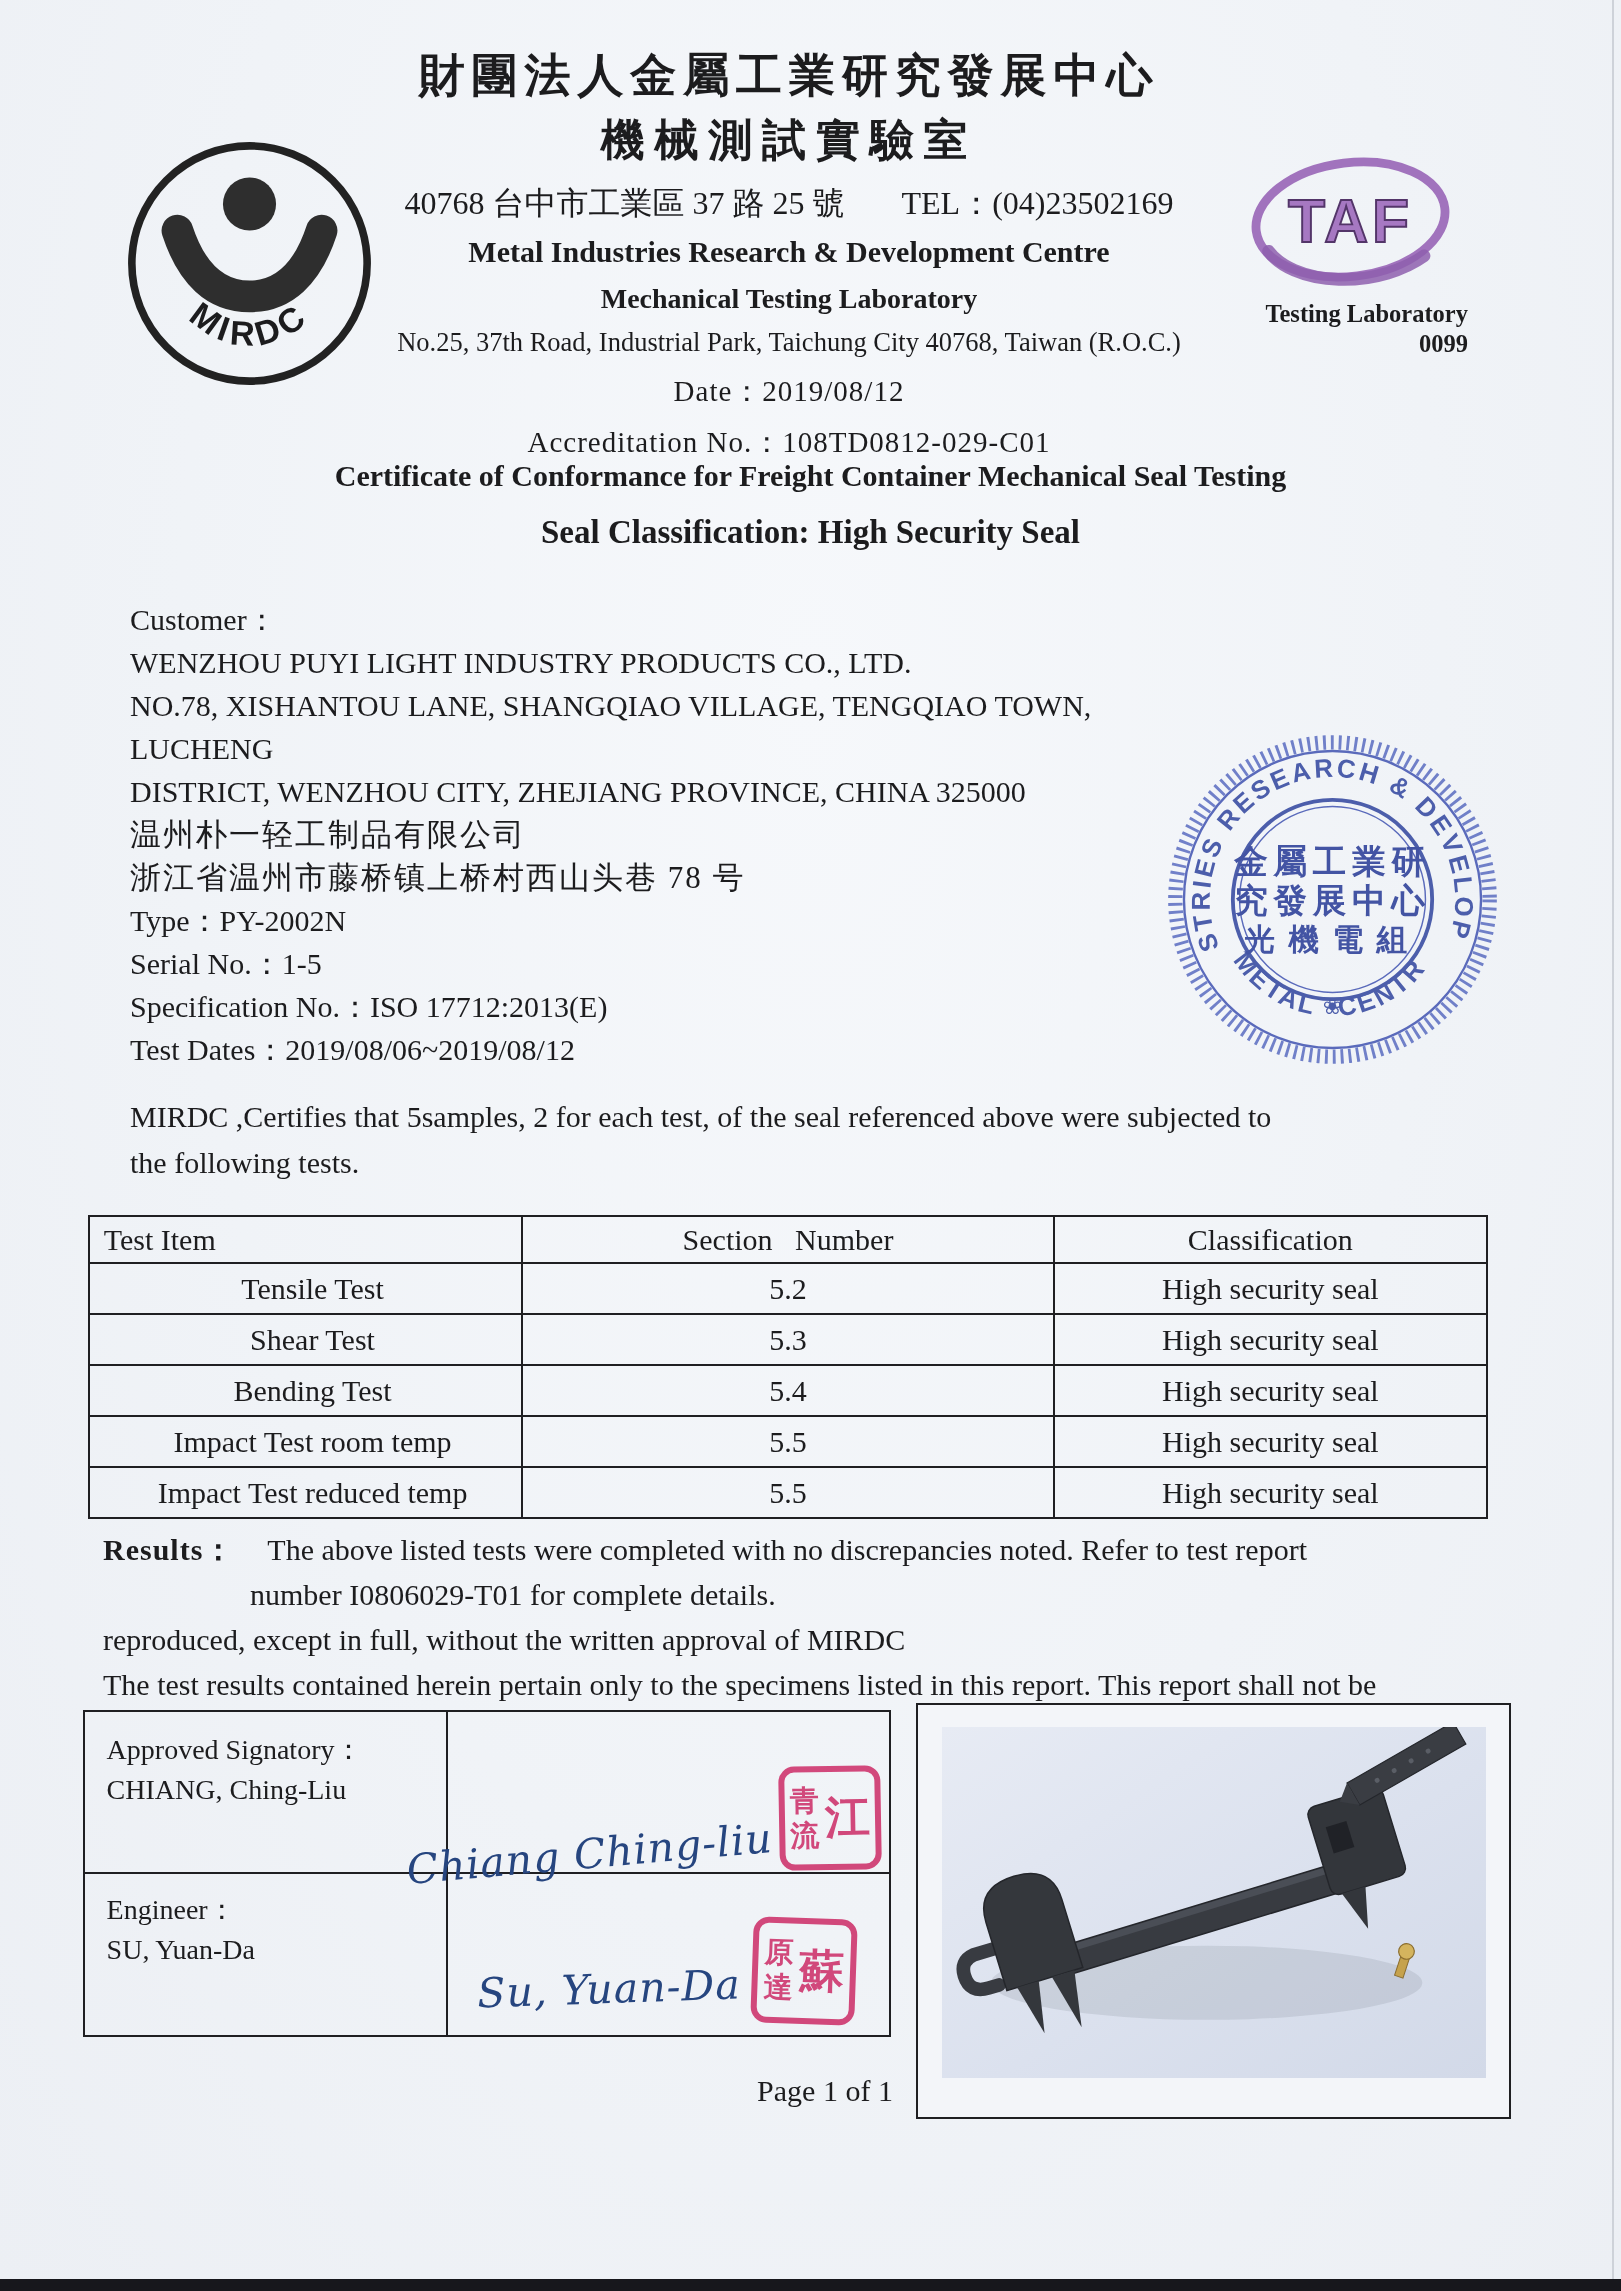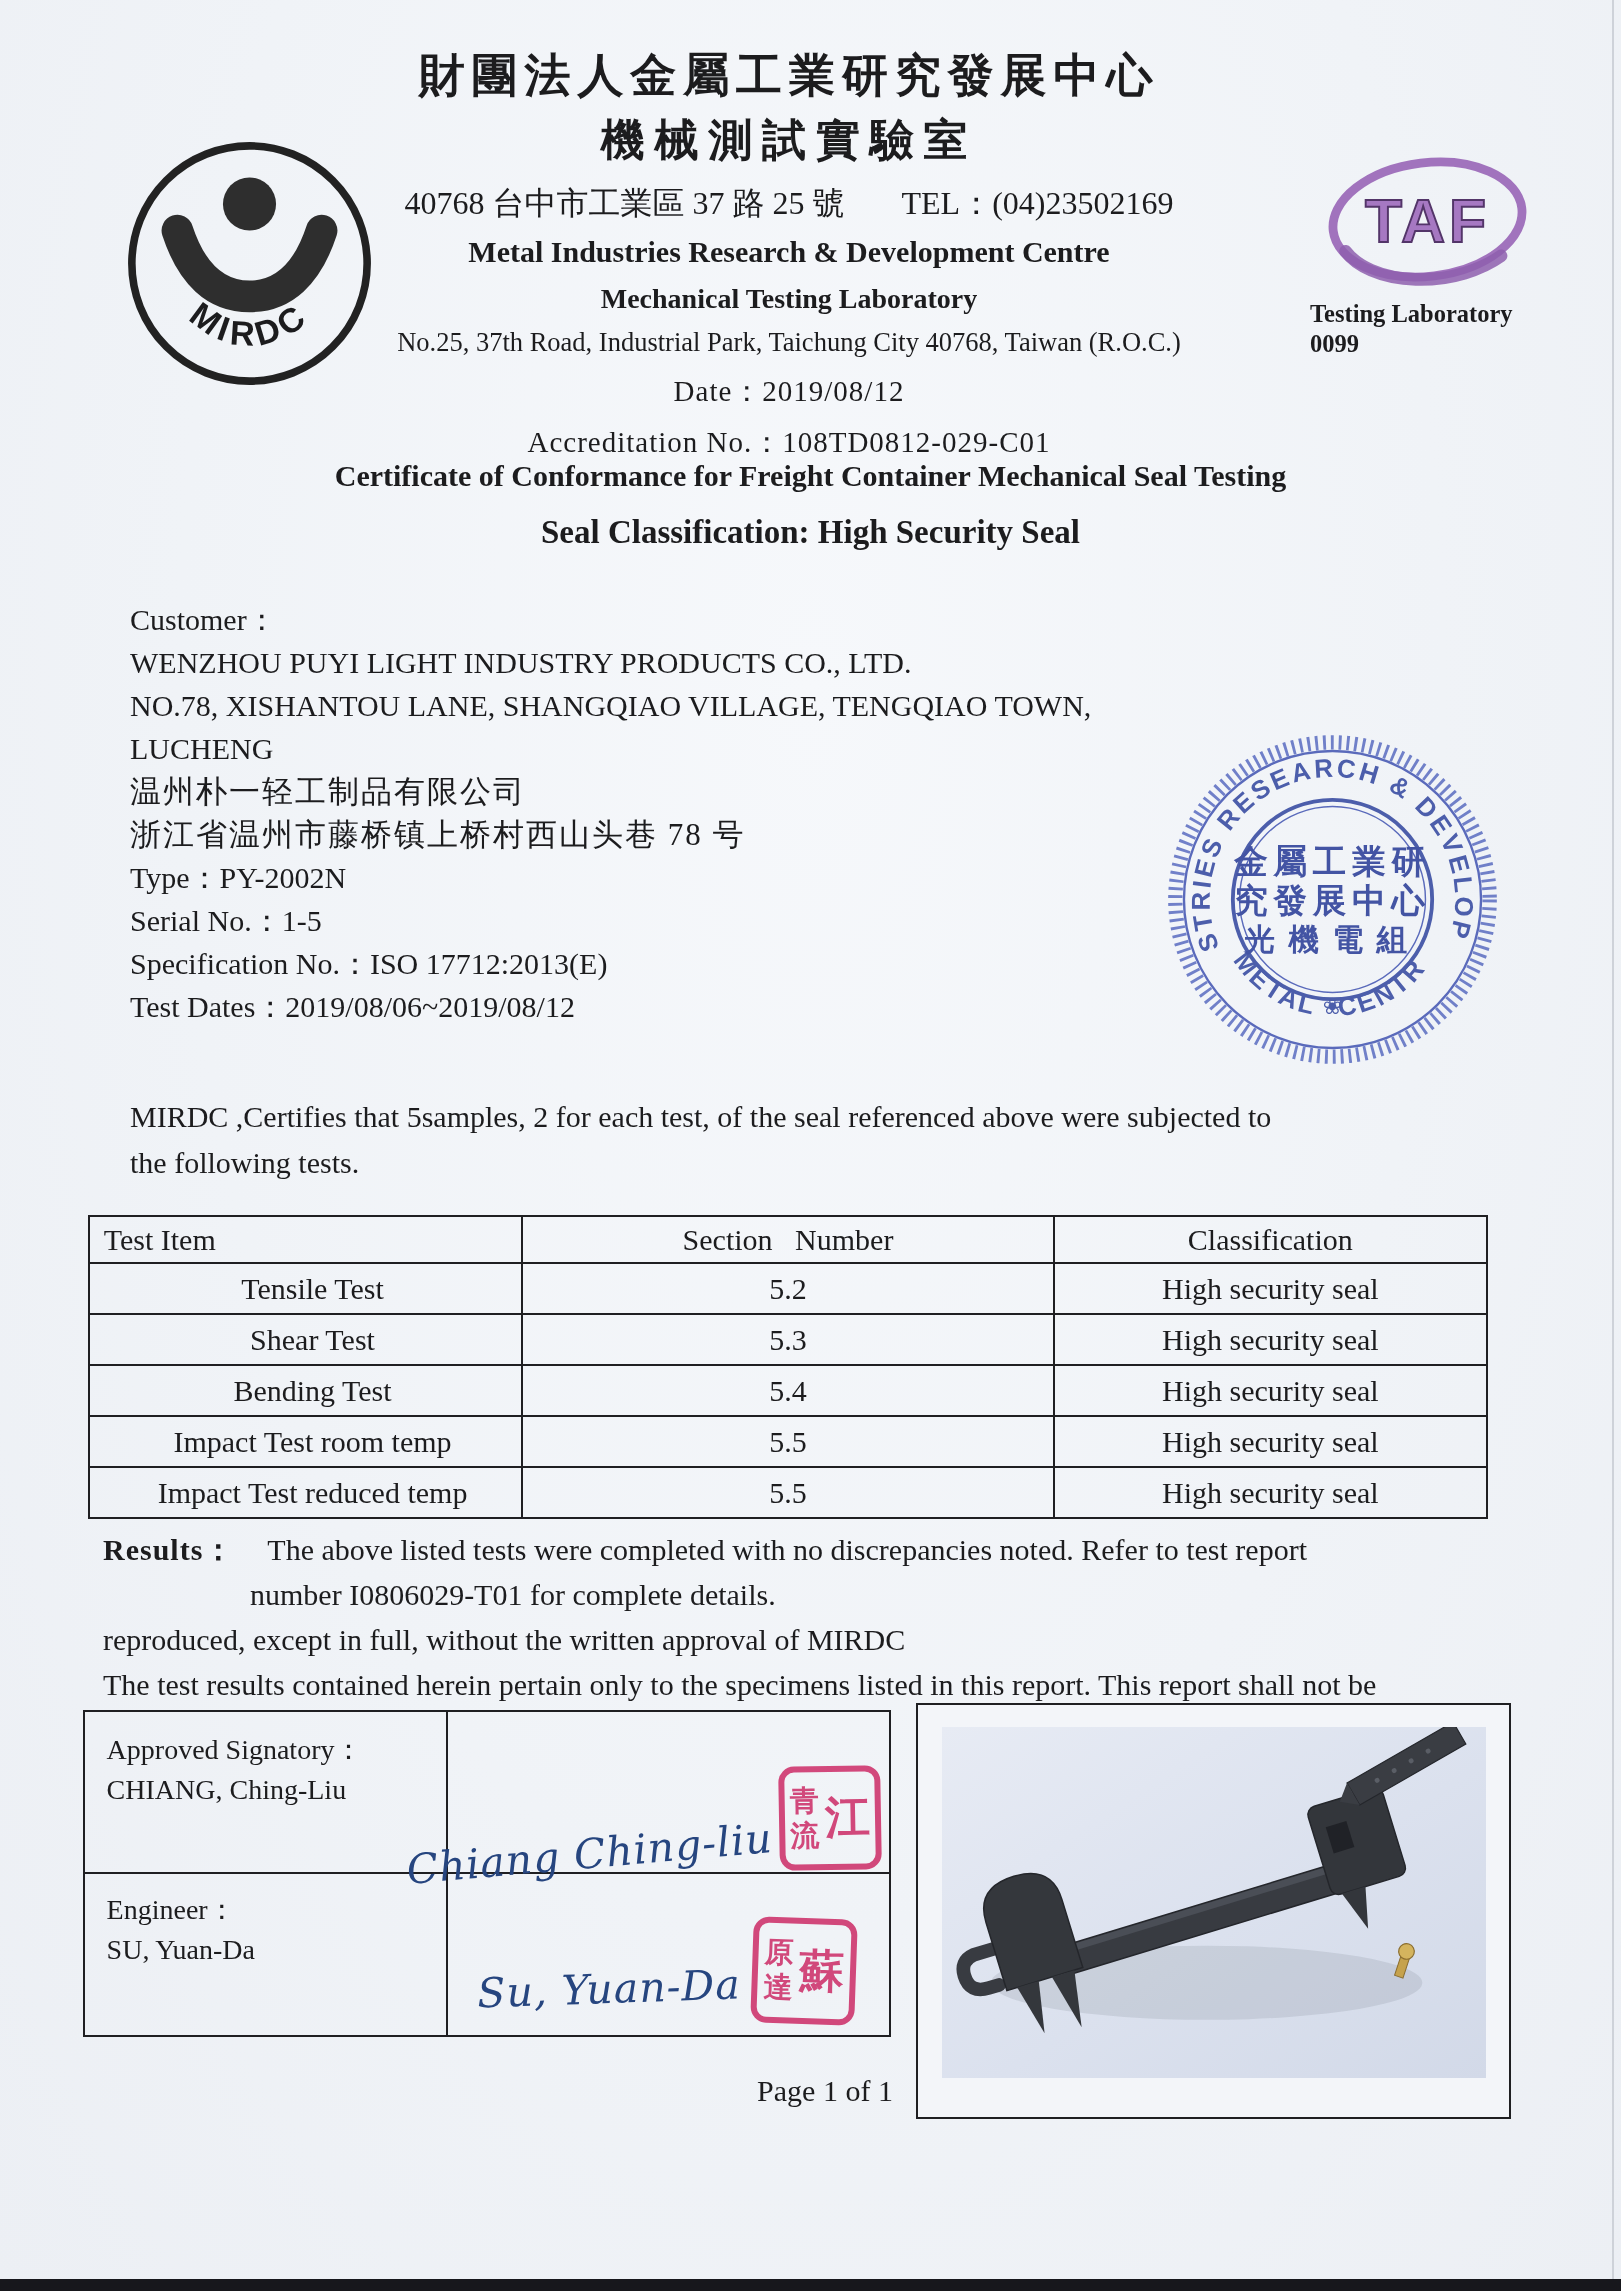--- a/index.html
+++ b/index.html
@@ -15,21 +15,21 @@
   .header-block{left:294px;top:45px;width:990px;text-align:center;}
   .zh-title1{font-size:46px;font-weight:bold;letter-spacing:6.9px;}
   .zh-title2{font-size:44px;font-weight:bold;letter-spacing:9.8px;margin-top:3.9px;}
   .addr-line{font-size:32px;margin-top:11.8px;}
   .addr-line .gap{display:inline-block;width:57px;}
   .en-org{font-size:30px;font-weight:bold;margin-top:9.8px;}
   .en-lab{font-size:28px;font-weight:bold;margin-top:13.7px;text-align:center;}
   .en-addr{font-size:26.5px;margin-top:11.8px;}
   .date-line{font-size:29px;margin-top:13.7px;letter-spacing:1px;}
   .accr-line{font-size:29px;margin-top:11.8px;letter-spacing:1px;}
-  .taf-block{left:1310px;top:145px;width:261px;text-align:left;}
+  .taf-block{left:1207px;top:145px;width:261px;text-align:right;}
   .taf-caption{font-size:24.5px;font-weight:bold;margin-top:2px;}
   .taf-code{font-size:24.5px;font-weight:bold;margin-top:2px;}
   
   .title-block{left:0;right:0;top:459px;text-align:center;}
   .title-l1{font-size:30px;font-weight:bold;}
   .title-l2{font-size:33px;font-weight:bold;margin-top:21px;}
   
   .customer-block{left:130px;top:598px;font-size:30px;line-height:43px;width:980px;}
   .customer-block .zh{font-size:31px;letter-spacing:2px;}
   
@@ -118,20 +118,21 @@
 
   <div class="abs title-block">
     <div class="title-l1">Certificate of Conformance for Freight Container Mechanical Seal Testing</div>
     <div class="title-l2">Seal Classification: High Security Seal</div>
   </div>
 
   <div class="abs customer-block">
     <div>Customer：</div>
     <div>WENZHOU PUYI LIGHT INDUSTRY PRODUCTS CO., LTD.</div>
     <div>NO.78, XISHANTOU LANE, SHANGQIAO VILLAGE, TENGQIAO TOWN, LUCHENG</div>
+    <div>DISTRICT, WENZHOU CITY, ZHEJIANG PROVINCE, CHINA 325000</div>
     <div class="zh">温州朴一轻工制品有限公司</div>
     <div class="zh">浙江省温州市藤桥镇上桥村西山头巷 78 号</div>
     <div>Type：PY-2002N</div>
     <div>Serial No.：1-5</div>
     <div>Specification No.：ISO 17712:2013(E)</div>
     <div>Test Dates：2019/08/06~2019/08/12</div>
   </div>
 
   <svg class="abs round-stamp" viewBox="0 0 360 360">
     <circle cx="180" cy="180" r="164" fill="none" stroke="#6374c4" stroke-width="15" stroke-dasharray="3 5.2"></circle>

